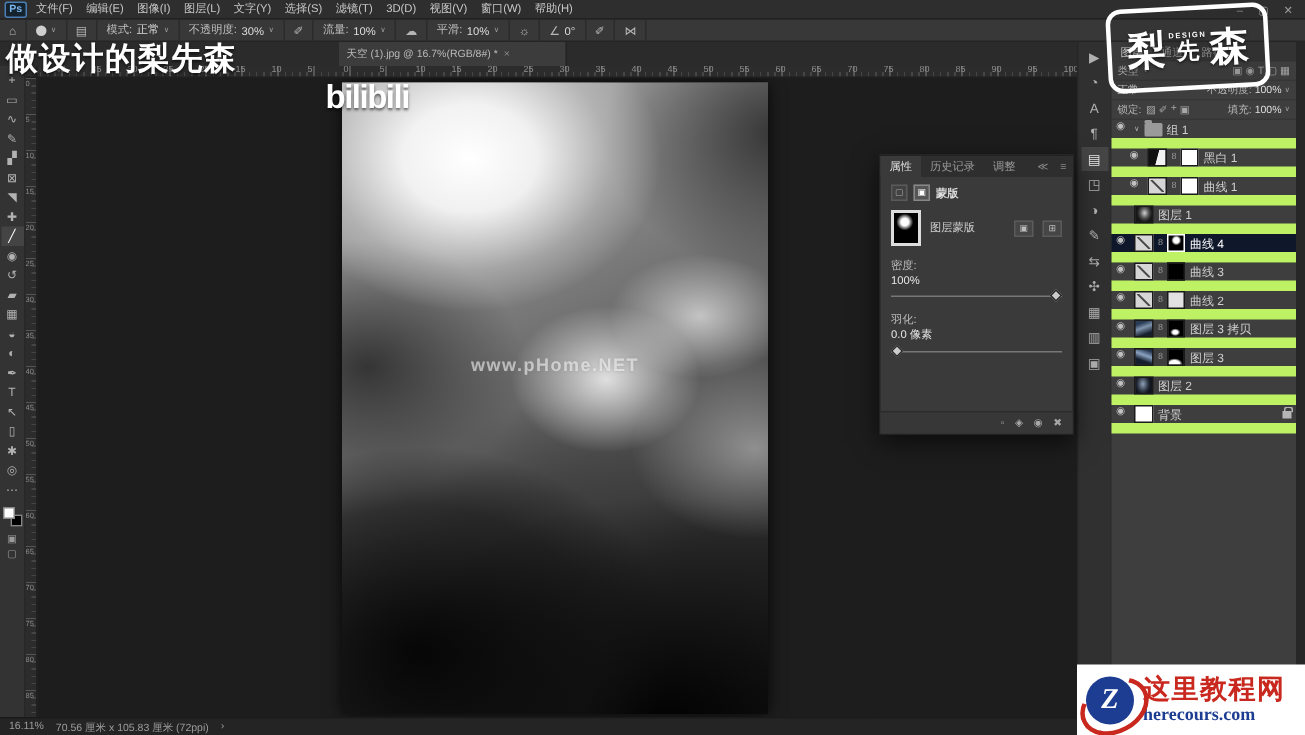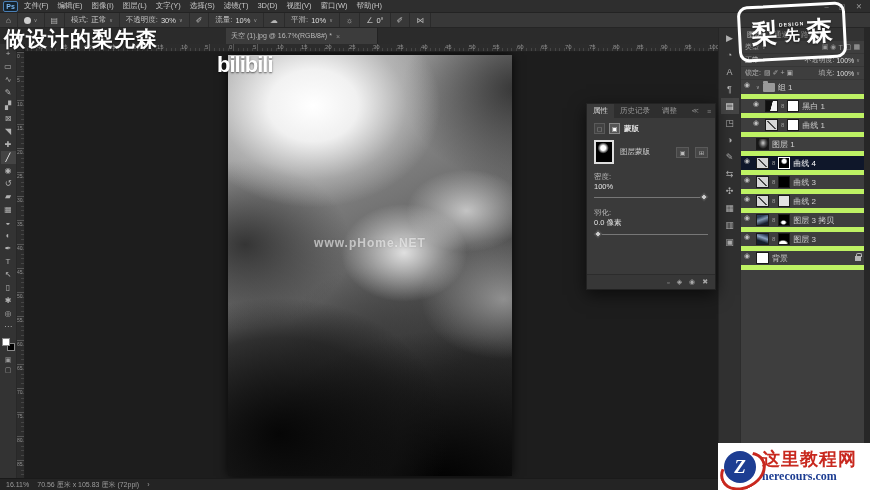--- a/index.html
+++ b/index.html
@@ -86,21 +86,21 @@
   .dock-ico.active{background:#454545;color:#e8e8e8;}
   
   .rpanel{position:absolute;left:740px;top:28px;width:124px;bottom:0;background:#3e3e3e;z-index:5;font-size:8px;border-left:1px solid #2c2c2c;}
   .lp-tabs{height:13px;display:flex;background:#333;color:#9c9c9c;font-size:7.5px;}
   .lp-tab{padding:0 6px;display:flex;align-items:center;}
   .lp-tab.active{background:#3e3e3e;color:#ddd;}
   .lp-row{height:13px;display:flex;align-items:center;gap:3px;padding:0 4px;color:#b5b5b5;font-size:7px;border-bottom:1px solid #363636;}
   .lp-row .right{margin-left:auto;display:flex;align-items:center;gap:2px;}
   .tiny-ico{font-size:7px;color:#a8a8a8;}
   .layer-list{}
-  .layer-row{height:19px;display:flex;align-items:center;gap:3px;padding:0 3px;border-bottom:5px solid #bef264;color:#cfcfcf;font-size:8px;}
+  .layer-row{height:19px;display:flex;align-items:center;gap:3px;padding:0 3px;border-bottom:7px solid #bef264;color:#cfcfcf;font-size:8px;}
   .layer-row.selected{background:#0f172a;color:#fff;}
   .layer-row.indent{padding-left:12px;}
   .eye{width:9px;height:9px;flex:none;position:relative;}
   .eye::before{content:"◉";position:absolute;left:0;top:-2px;font-size:7px;color:#c0c0c0;}
   .expander{display:none;font-size:5px;color:#aaa;}
   .thumb{width:13px;height:12px;flex:none;border:1px solid #1a1a1a;background:#777;}
   .k-group{width:12px;height:9px;background:#9a9a9a;border:none;border-radius:1px;position:relative;}
   .k-group::before{content:"";position:absolute;top:-2px;left:0;width:5px;height:2px;background:#9a9a9a;border-radius:1px 1px 0 0;}
   .k-bw{background:linear-gradient(105deg,#101010 48%,#f2f2f2 52%);}
   .k-curves{background:#d6d6d6;position:relative;}
@@ -511,20 +511,28 @@
 
         <span class="thumb k-photo-blue2"></span>
         <span class="link8">8</span>
         <span class="mask m-half"></span>
         <span class="lname">图层 3</span>
 
       </div>
         <div class="layer-row">
         <span class="eye"></span>
 
+        <span class="thumb k-photo-gray"></span>
+
+        <span class="lname">图层 2</span>
+
+      </div>
+        <div class="layer-row">
+        <span class="eye"></span>
+
         <span class="thumb k-white"></span>
 
         <span class="lname">背景</span>
         <span class="lock-ico" style="display: inline-block;"></span>
       </div>
       </div>
   </div>
   <div class="redge"></div>
 
   <div class="statusbar">

